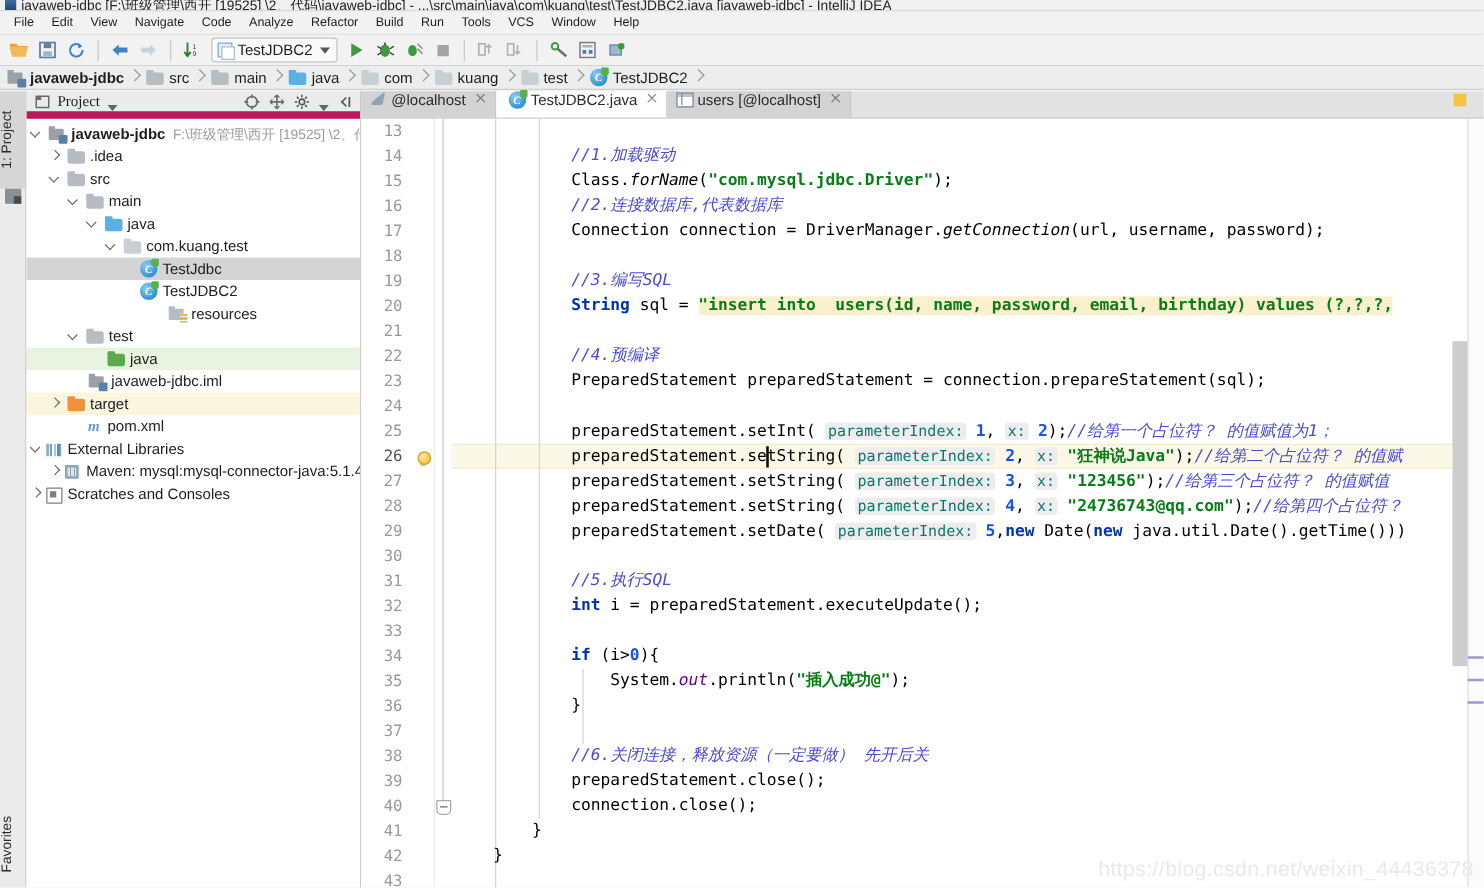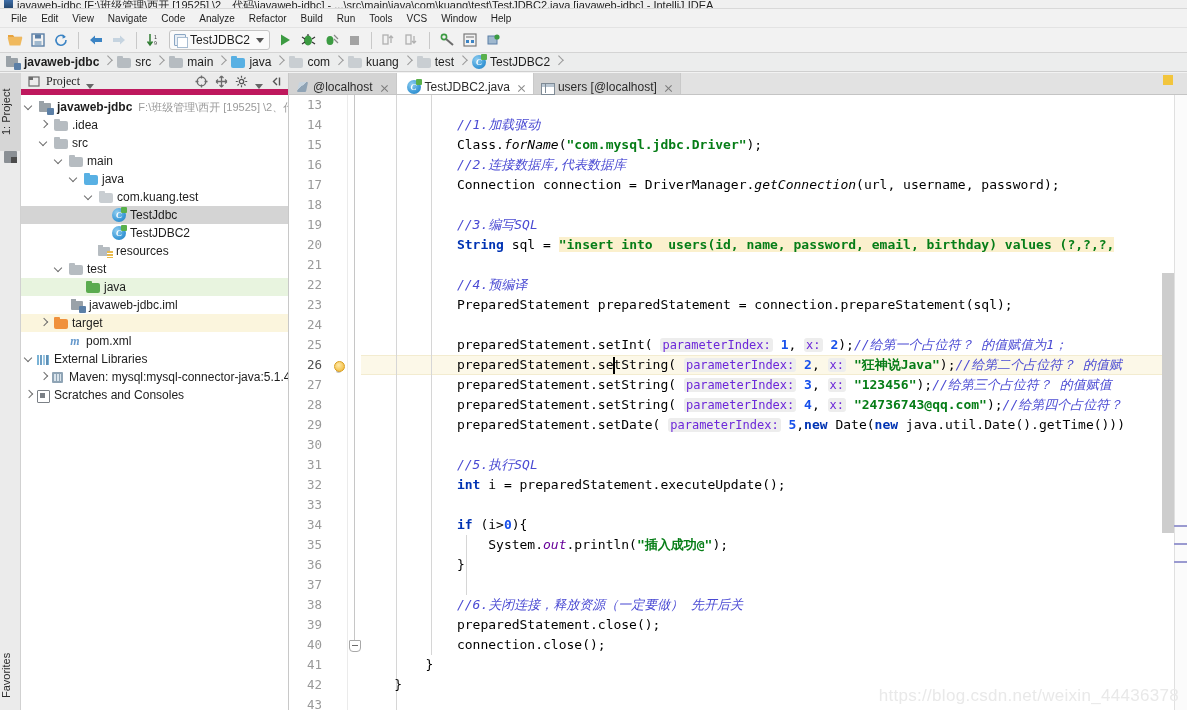--- a/index.html
+++ b/index.html
@@ -282,21 +282,21 @@
   
   .editor-wrap {
     flex: 1 1 auto; display: flex; flex-direction: column;
     background: #fff; min-width: 0; position: relative;
   }
   .tabbar {
     height: 22px; background: #e2e2e2; display: flex; align-items: stretch;
     border-bottom: 1px solid #c4c4c4; flex: 0 0 auto;
   }
   .etab {
-    display: flex; align-items: flex-end; gap: 4px;
+    display: flex; align-items: flex-start; gap: 4px;
     padding: 0 6px 0 7px; font-size: 12px; cursor: default;
     border-right: 1px solid #c9c9c9; white-space: nowrap;
     background: #d3d3d3; color: #2b2b2b;
   }
   .etab.active { background: #fff; }
   .etab .x {
     width: 11px; height: 11px; position: relative; opacity: .65; margin-left: 2px;
   }
   .etab .x::before, .etab .x::after {
     content: ""; position: absolute; left: 1px; top: 5px;
@@ -356,21 +356,21 @@
   .code-line { position: relative; }
 
   
   .k    { color: #0033b3; font-weight: bold; }   
   .s    { color: #067d17; font-weight: bold; }   
   .c    { color: #4a4ad3; font-style: italic; }  
   .n    { color: #1750eb; font-weight: bold; }                          
   .st   { color: #660099; font-style: italic; }  
   .mi   { color: #000; font-style: italic; }     
   .hint {
-    color: #6d28d9; background: #ededed; border-radius: 3px;
+    color: #0f766e; background: #ededed; border-radius: 3px;
     padding: 0 2px; font-size: 12px;
   }
   .sqlhl { background: #fbf0cd; }
 
   .curline {
     position: absolute; left: 0; right: 0; height: 20px;
     background: #fcf8e8; z-index: 0;
     border-top: 1px solid #f3ecd0; border-bottom: 1px solid #f3ecd0;
   }
   .bulb {
@@ -727,21 +727,21 @@
         <div class="row sel" style="padding-left:88px;">
           <span class="cls-ico">C</span>
           <span class="lbl">TestJdbc</span>
         </div>
 
         <div class="row" style="padding-left:88px;">
           <span class="cls-ico">C</span>
           <span class="lbl">TestJDBC2</span>
         </div>
 
-        <div class="row" style="padding-left:77px;">
+        <div class="row" style="padding-left:114px;">
           <span class="ico-res">
               <i></i>
               <u></u>
             </span>
           <span class="lbl">resources</span>
         </div>
 
         <div class="row" style="padding-left:32px;">
           <span class="arrow d"></span>
           <span class="folder-ico gray">

